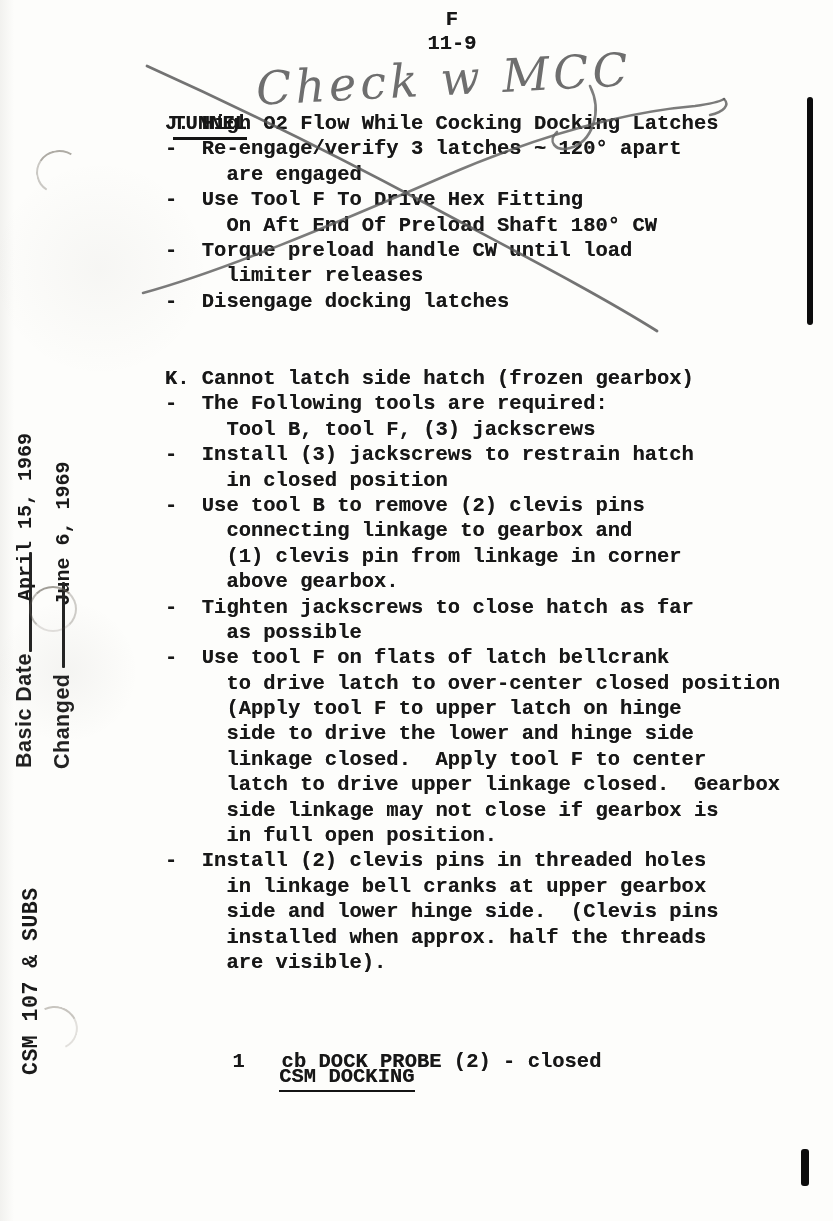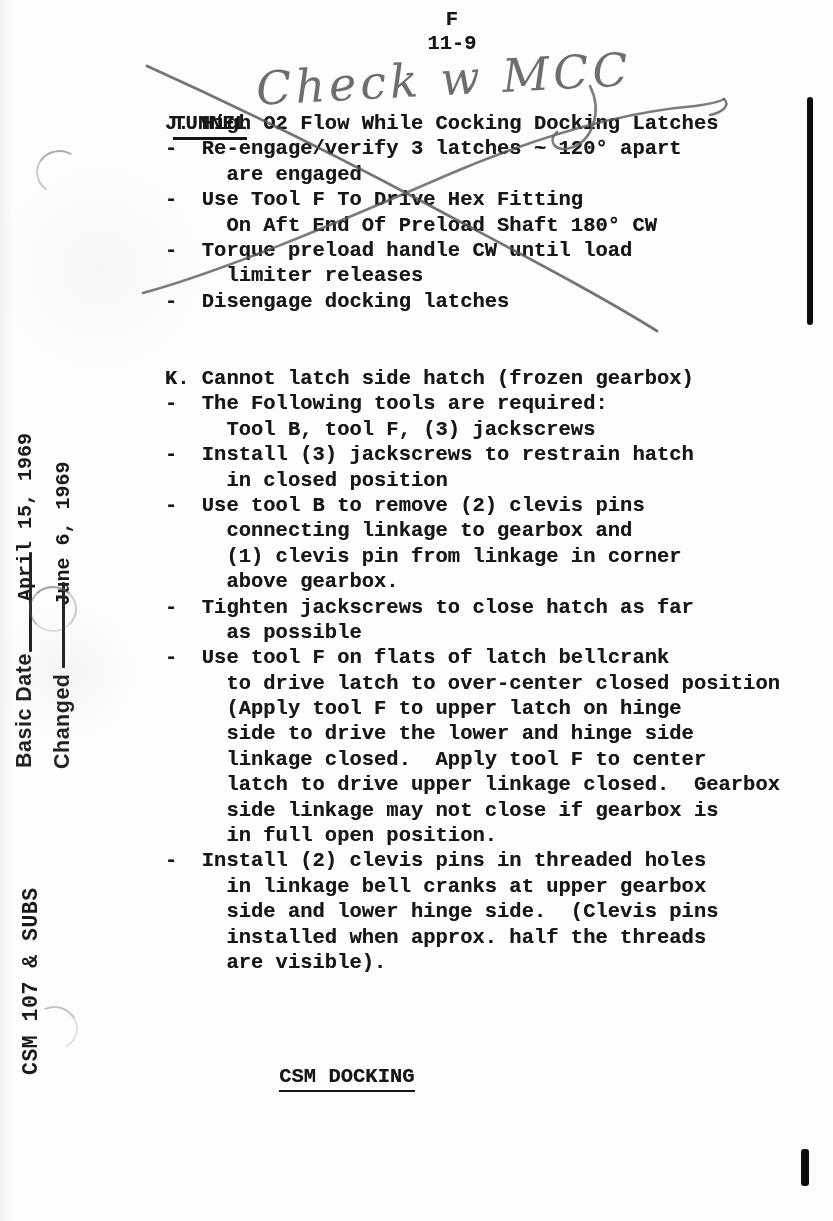--- a/index.html
+++ b/index.html
@@ -83,21 +83,21 @@
   <div class="type" style="left:124px;top:86px;">
     <span class="heading">TUNNEL</span>
   </div>
   <div class="type" style="left:128px;top:111px;"><div class="tline">   J. High O2 Flow While Cocking Docking Latches</div><div class="tline">   -  Re-engage/verify 3 latches ~ 120° apart</div><div class="tline">        are engaged</div><div class="tline">   -  Use Tool F To Drive Hex Fitting</div><div class="tline">        On Aft End Of Preload Shaft 180° CW</div><div class="tline">   -  Torque preload handle CW until load</div><div class="tline">        limiter releases</div><div class="tline">   -  Disengage docking latches</div></div>
 
   <div class="type" style="left:128px;top:366px;"><div class="tline">   K. Cannot latch side hatch (frozen gearbox)</div><div class="tline">   -  The Following tools are required:</div><div class="tline">        Tool B, tool F, (3) jackscrews</div><div class="tline">   -  Install (3) jackscrews to restrain hatch</div><div class="tline">        in closed position</div><div class="tline">   -  Use tool B to remove (2) clevis pins</div><div class="tline">        connecting linkage to gearbox and</div><div class="tline">        (1) clevis pin from linkage in corner</div><div class="tline">        above gearbox.</div><div class="tline">   -  Tighten jackscrews to close hatch as far</div><div class="tline">        as possible</div><div class="tline">   -  Use tool F on flats of latch bellcrank</div><div class="tline">        to drive latch to over-center closed position</div><div class="tline">        (Apply tool F to upper latch on hinge</div><div class="tline">        side to drive the lower and hinge side</div><div class="tline">        linkage closed.  Apply tool F to center</div><div class="tline">        latch to drive upper linkage closed.  Gearbox</div><div class="tline">        side linkage may not close if gearbox is</div><div class="tline">        in full open position.</div><div class="tline">   -  Install (2) clevis pins in threaded holes</div><div class="tline">        in linkage bell cranks at upper gearbox</div><div class="tline">        side and lower hinge side.  (Clevis pins</div><div class="tline">        installed when approx. half the threads</div><div class="tline">        are visible).</div></div>
 
   <div class="type" style="left:230px;top:995px;">
     <span class="heading" style="border-bottom-width:2.5px;margin-top:44px;">CSM DOCKING</span>
   </div>
-  <div class="type" style="left:134px;top:1049px;"></div>
+  <div class="type" style="left:134px;top:1049px;"><div class="tline">        1   cb DOCK PROBE (2) - closed</div></div>
 
   <div class="rot" style="left:40px;top:739px;">
     <span class="form-label">Basic Date</span><span class="blank" style="width:52px;"></span><span class="form-value">April 15, 1969</span>
   </div>
   <div class="rot" style="left:78px;top:740px;">
     <span class="form-label">Changed</span><span class="blank" style="width:68px;"></span><span class="form-value">June 6, 1969</span>
   </div>
   <div class="rot program" style="left:45px;top:1048px;line-height:27px;">CSM 107 &amp; SUBS</div>
 
   <div class="vrule" style="left:29px;top:552px;width:3px;height:100px;"></div>

